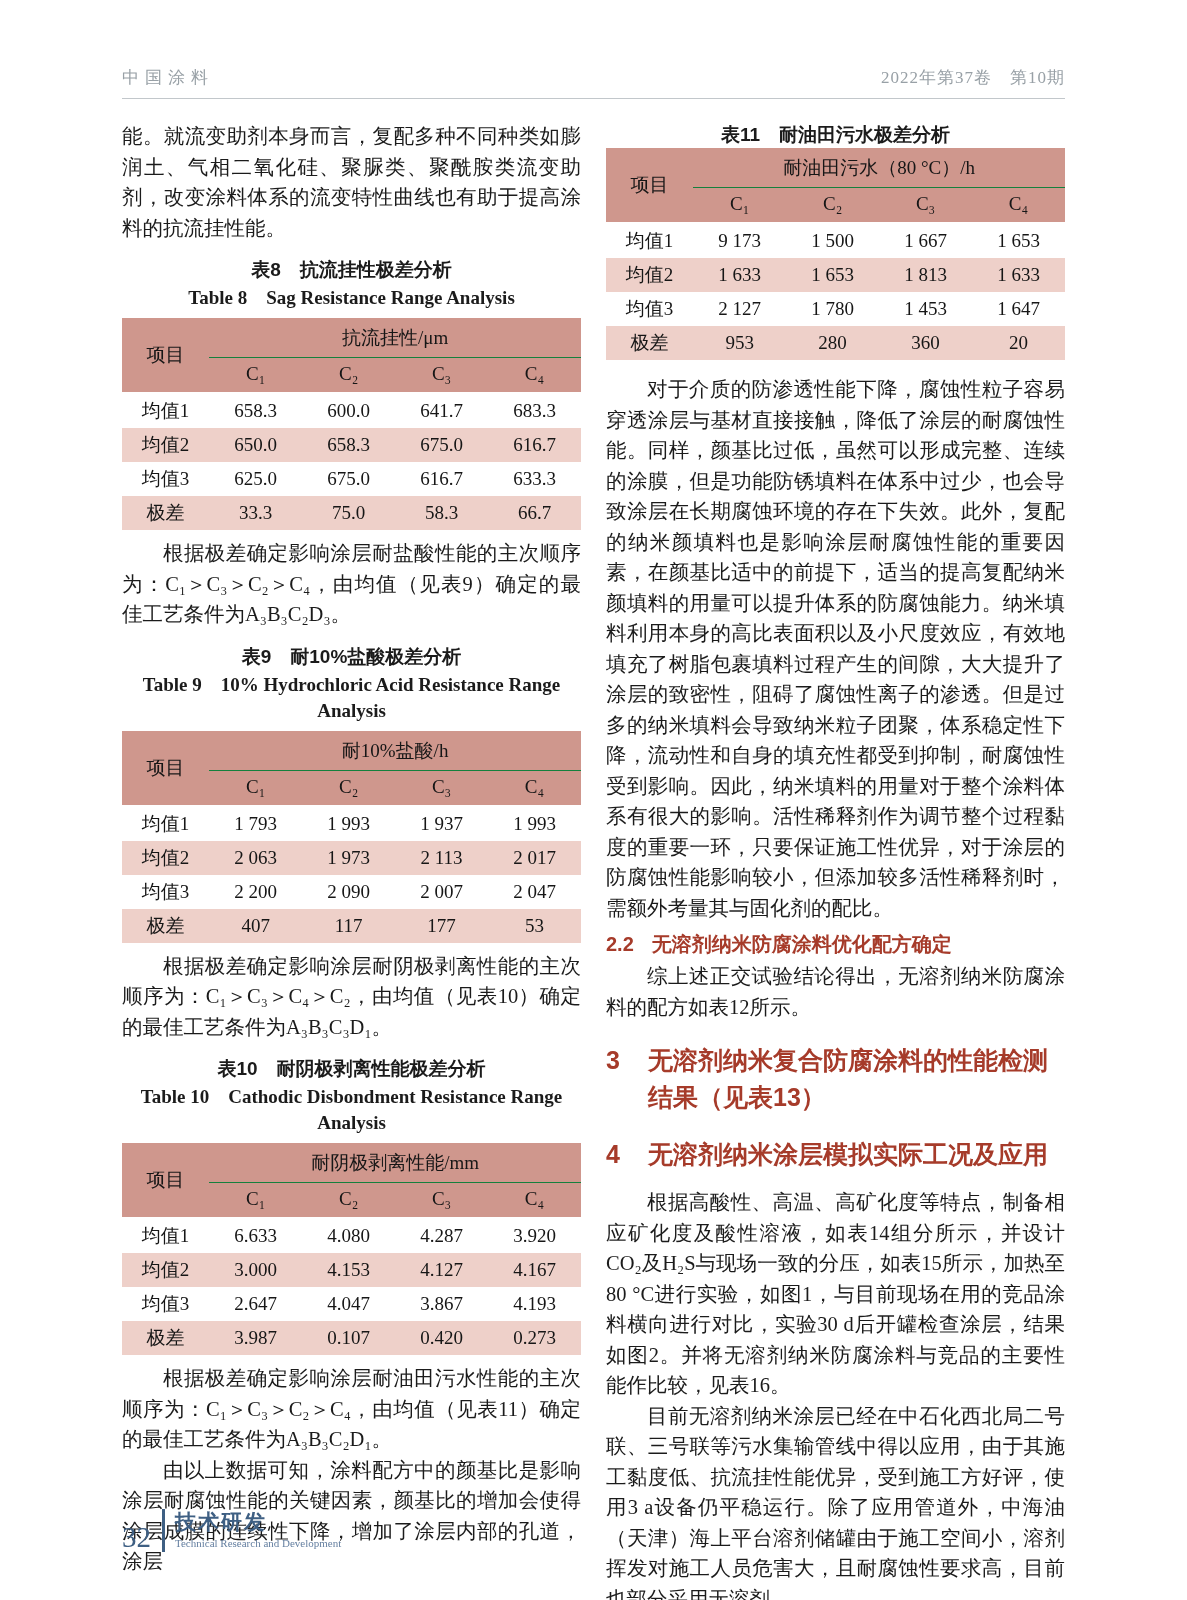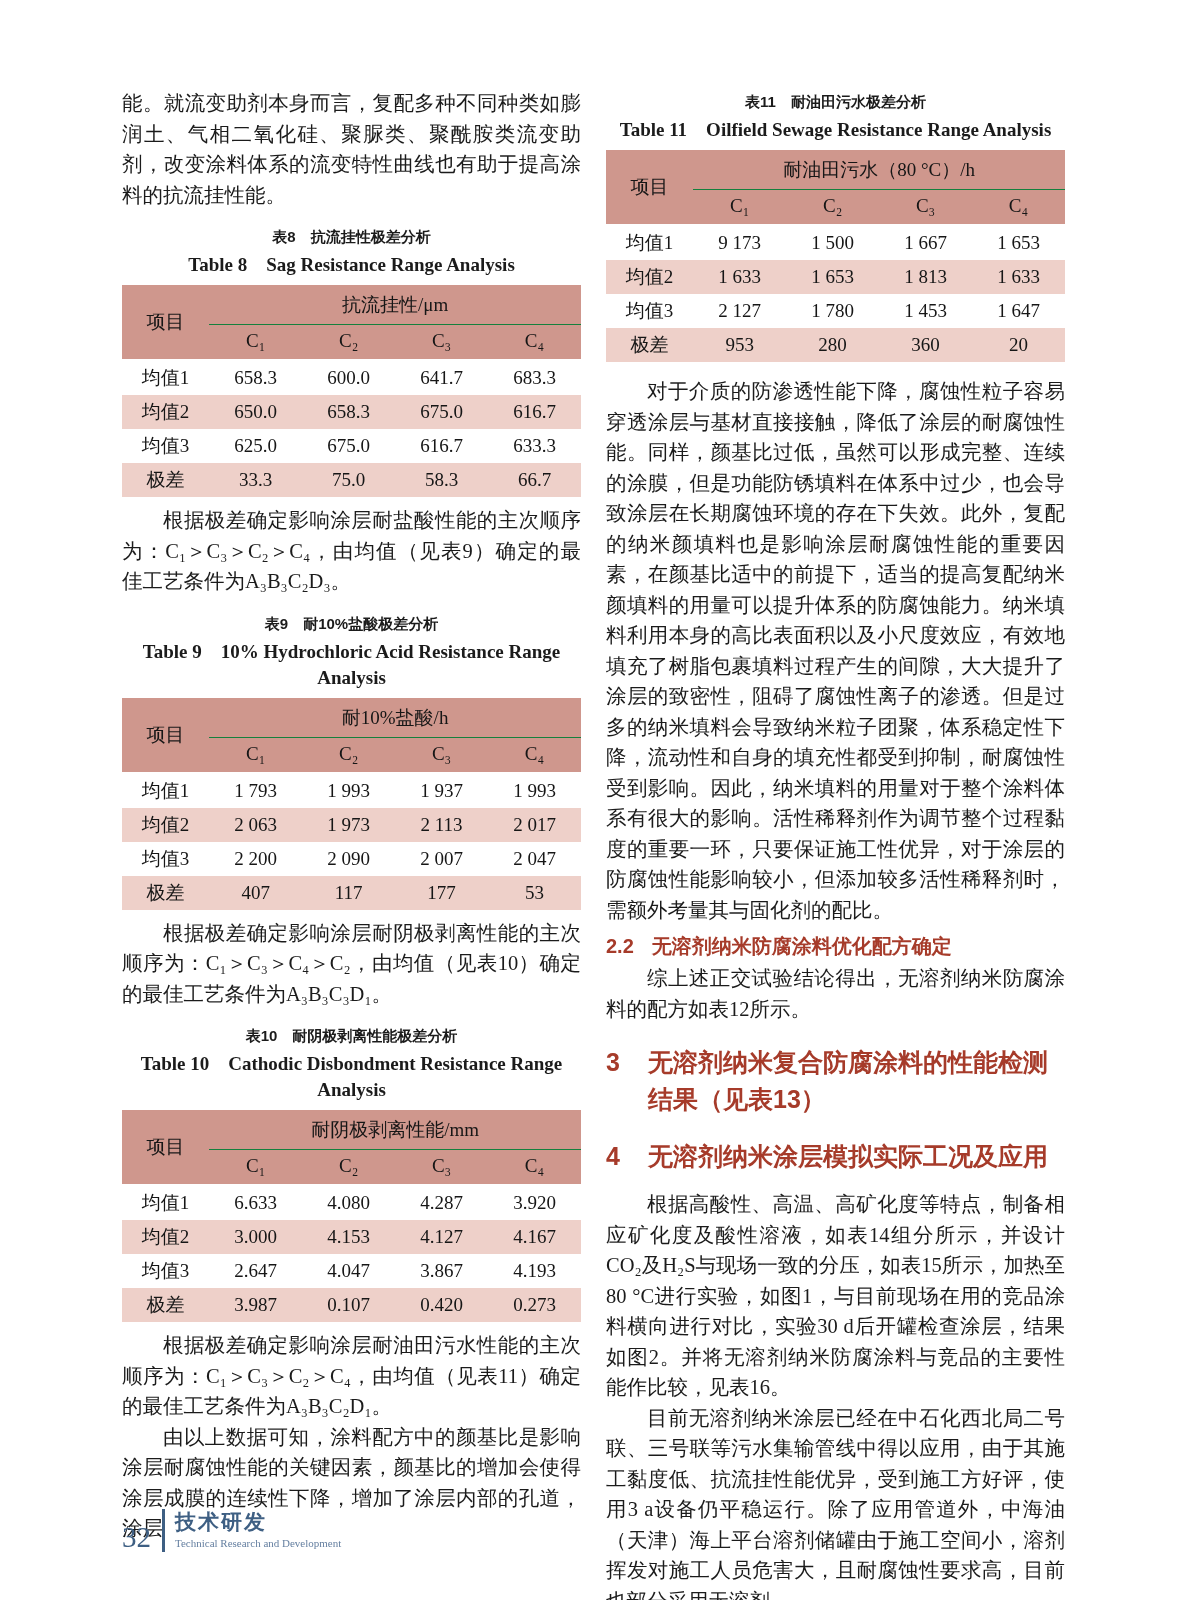--- a/index.html
+++ b/index.html
@@ -36,21 +36,21 @@
   
   .para{
     font-size:20.5px;line-height:30.5px;
     text-align:justify;text-indent:2em;
     color:#1b1b1b;
   }
   .para.noindent{text-indent:0;}
   
   .cap-zh{
     font-family:"Liberation Sans","DejaVu Sans",sans-serif;
-    font-weight:bold;font-size:15px;line-height:27px;
+    font-weight:bold;font-size:19px;line-height:27px;
     text-align:center;margin-top:13px;
   }
   .cap-en{
     font-weight:bold;font-size:19px;line-height:26px;
     text-align:center;margin:2px 0 7px 0;
   }
   
   .table-host{margin-bottom:8px;}
   table.rtable{
     width:100%;border-collapse:collapse;
@@ -102,20 +102,24 @@
     color:var(--footer-blue);letter-spacing:2px;
   }
   .footer-en{font-size:11px;line-height:17px;color:#647fa0;}
 </style>
 </head>
 <body>
 
 <div class="page">
   <div class="page-inner">
 
+    <div class="page-header">
+      <span class="journal-name">中国涂料</span>
+      <span class="issue-info">2022年第37卷　第10期</span>
+    </div>
 
     <div class="columns">
 
       <div class="col">
         <p class="para noindent">能。就流变助剂本身而言，复配多种不同种类如膨润土、气相二氧化硅、聚脲类、聚酰胺类流变助剂，改变涂料体系的流变特性曲线也有助于提高涂料的抗流挂性能。</p>
 
         <div class="cap-zh">表8　抗流挂性极差分析</div>
         <div class="cap-en">Table 8　Sag Resistance Range Analysis</div>
         <div class="table-host">
             <table class="rtable">
@@ -265,21 +269,20 @@
               </tbody>
             </table>
           </div>
 
         <p class="para">根据极差确定影响涂层耐油田污水性能的主次顺序为：C₁＞C₃＞C₂＞C₄，由均值（见表11）确定的最佳工艺条件为A₃B₃C₂D₁。</p>
         <p class="para">由以上数据可知，涂料配方中的颜基比是影响涂层耐腐蚀性能的关键因素，颜基比的增加会使得涂层成膜的连续性下降，增加了涂层内部的孔道，涂层</p>
       </div>
 
       <div class="col">
         <div class="cap-zh" style="margin-top:0;">表11　耐油田污水极差分析</div>
-        <div class="cap-en">Table 11　Oilfield Sewage Resistance Range Analysis</div>
         <div class="table-host">
             <table class="rtable">
               <thead>
                 <tr>
                   <th class="corner" rowspan="2">项目</th>
                   <th class="group" colspan="4">耐油田污水（80 °C）/h</th>
                 </tr>
                 <tr>
                   <th class="colh">C₁</th>
                   <th class="colh">C₂</th>

